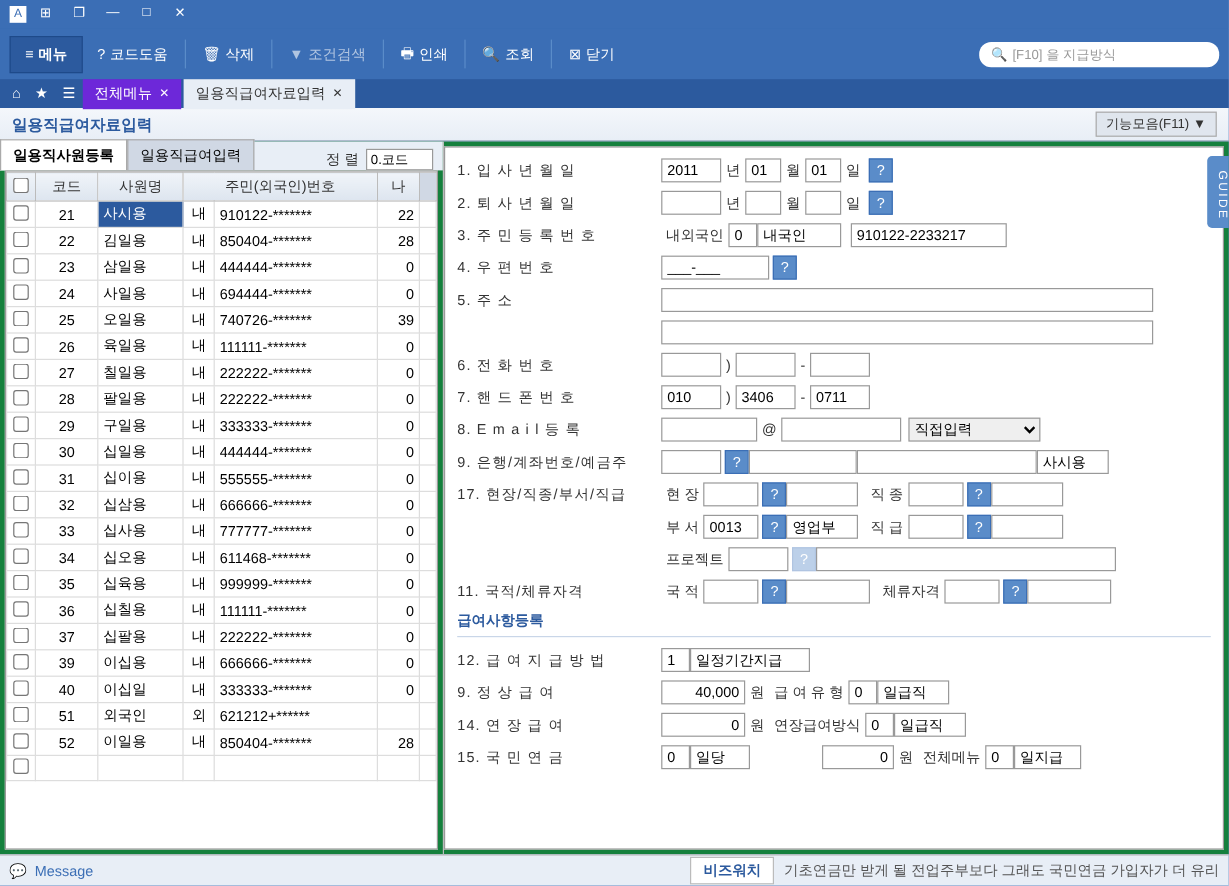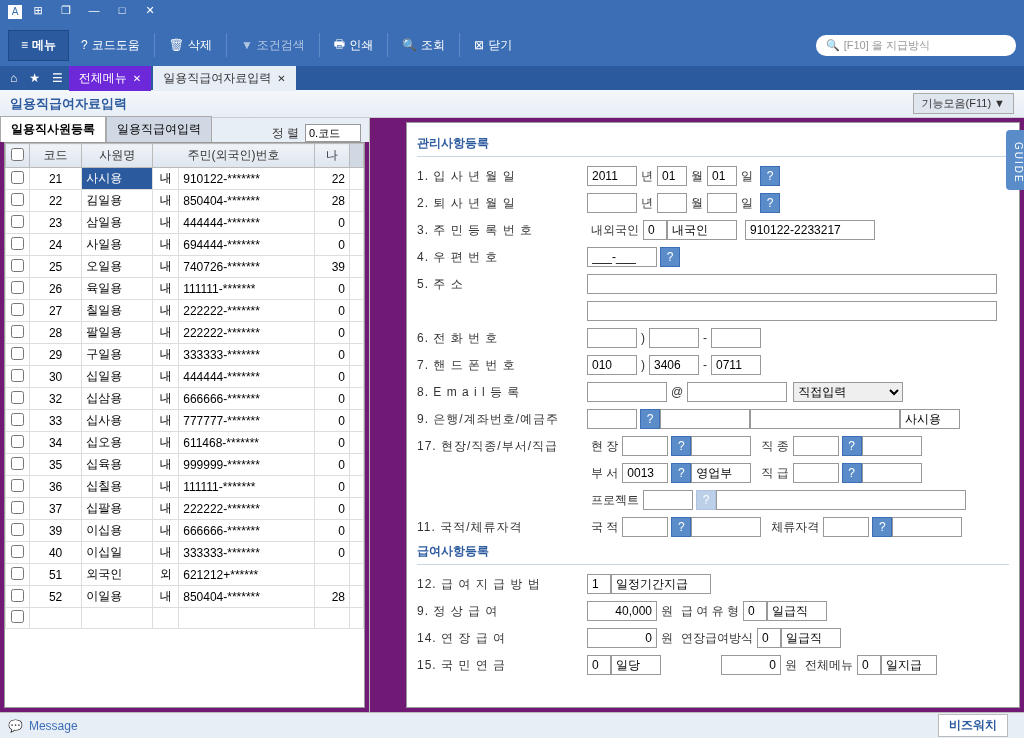--- a/index.html
+++ b/index.html
@@ -18,21 +18,21 @@
 
 .tab-strip { height: 24px; background: #2c5a9e; display: flex; align-items: center; padding-left: 4px; }
 .tab-strip .icon-btn { color: #fff; padding: 0 6px; cursor: pointer; }
 .tab-strip .tab { background: #6d28d9; color: #fff; padding: 4px 10px; font-size: 12px; display: flex; align-items: center; gap: 6px; margin-right: 2px; }
 .tab-strip .tab.active { background: #e8eef6; color: #333; }
 .tab-strip .tab .close { font-size: 10px; cursor: pointer; }
 
 .page-header { height: 28px; background: linear-gradient(#f4f7fb, #e8eef6); border-bottom: 1px solid #ccc; display: flex; align-items: center; padding: 0 10px; color: #2c5a9e; font-weight: bold; font-size: 13px; }
 .page-header .func-btn { margin-left: auto; background: #e0e6ee; border: 1px solid #aaa; padding: 2px 8px; font-size: 11px; color: #333; font-weight: normal; cursor: pointer; }
 
-.main-area { display: flex; height: 594px; background: #701a75; gap: 36px; }
+.main-area { display: flex; height: 594px; background: #15803d; }
 
 .left-panel { width: 370px; display: flex; flex-direction: column; border-right: 1px solid #bbb; }
 .sub-tabs { height: 24px; display: flex; background: #e8eef6; align-items: flex-end; }
 .sub-tab { padding: 4px 10px; font-size: 12px; background: #d0d8e4; border: 1px solid #aaa; border-bottom: none; cursor: pointer; }
 .sub-tab.active { background: #fff; font-weight: bold; }
 .sort-row { font-size: 12px; color: #333; margin-left: auto; display: flex; align-items: center; gap: 6px; padding-right: 8px; }
 .sort-row input { width: 56px; height: 18px; border: 1px solid #999; font-size: 11px; padding: 0 3px; }
 
 .grid-wrap { flex: 1; background: #fff; border: 1px solid #999; margin: 0 4px 4px 4px; overflow: hidden; }
 .grid { width: 100%; border-collapse: collapse; font-size: 12px; }
@@ -240,20 +240,29 @@
               <td class="chk"><input type="checkbox" style=""></td>
               <td>30</td>
               <td class="l name-cell">십일용</td>
               <td style="width:26px">내</td>
               <td class="l">444444-*******</td>
               <td style="text-align:right">0</td>
               <td></td>
             </tr>
             <tr>
               <td class="chk"><input type="checkbox" style=""></td>
+              <td>31</td>
+              <td class="l name-cell">십이용</td>
+              <td style="width:26px">내</td>
+              <td class="l">555555-*******</td>
+              <td style="text-align:right">0</td>
+              <td></td>
+            </tr>
+            <tr>
+              <td class="chk"><input type="checkbox" style=""></td>
               <td>32</td>
               <td class="l name-cell">십삼용</td>
               <td style="width:26px">내</td>
               <td class="l">666666-*******</td>
               <td style="text-align:right">0</td>
               <td></td>
             </tr>
             <tr>
               <td class="chk"><input type="checkbox" style=""></td>
               <td>33</td>
@@ -343,21 +352,20 @@
               <td></td>
               <td></td>
               <td></td>
             </tr>
           </tbody>
       </table>
     </div>
   </div>
 
   <div class="right-panel">
-    <div class="section-title">관리사항등록</div>
 
     <div class="fr">
         <span class="lbl">1. 입  사  년  월  일</span>
       <input type="text" style="width: 50px;" value="2011">
         <span class="u">년</span>
       <input type="text" style="width: 30px;" value="01">
         <span class="u">월</span>
       <input type="text" style="width: 30px;" value="01">
         <span class="u">일</span>
       <span class="help-btn">?</span>
@@ -377,21 +385,21 @@
     <div class="fr">
         <span class="lbl">3. 주  민  등  록  번  호</span>
       <span class="u">내외국인</span>
       <input type="text" style="width: 24px;" value="0">
       <input type="text" style="width: 70px;" value="내국인">
       <input type="text" style="width: 130px; margin-left: 8px;" value="910122-2233217">
     </div>
 
     <div class="fr">
         <span class="lbl">4. 우   편   번   호</span>
-      <input type="text" style="width: 70px;" value="___-___">
+      <input type="text" style="width: 90px;" value="___-___">
       <span class="help-btn">?</span>
     </div>
 
     <div class="fr">
         <span class="lbl">5. 주               소</span>
       <input type="text" style="width: 410px;">
     </div>
     <div class="fr">
         <span class="lbl"></span>
       <input type="text" style="width: 410px;">
@@ -514,13 +522,14 @@
     </div>
   </div>
 </div>
 
 <div class="guide-tab">GUIDE</div>
 
 <div class="footer">
   <span class="msg-icon">💬</span>
   <span style="color:#3b6eb5;margin-right:8px">Message</span>
   <span class="biz">비즈워치</span>
+  <span class="news">기초연금만 받게 될 전업주부보다 그래도 국민연금 가입자가 더 유리</span>
 </div>
 
 </body></html>

